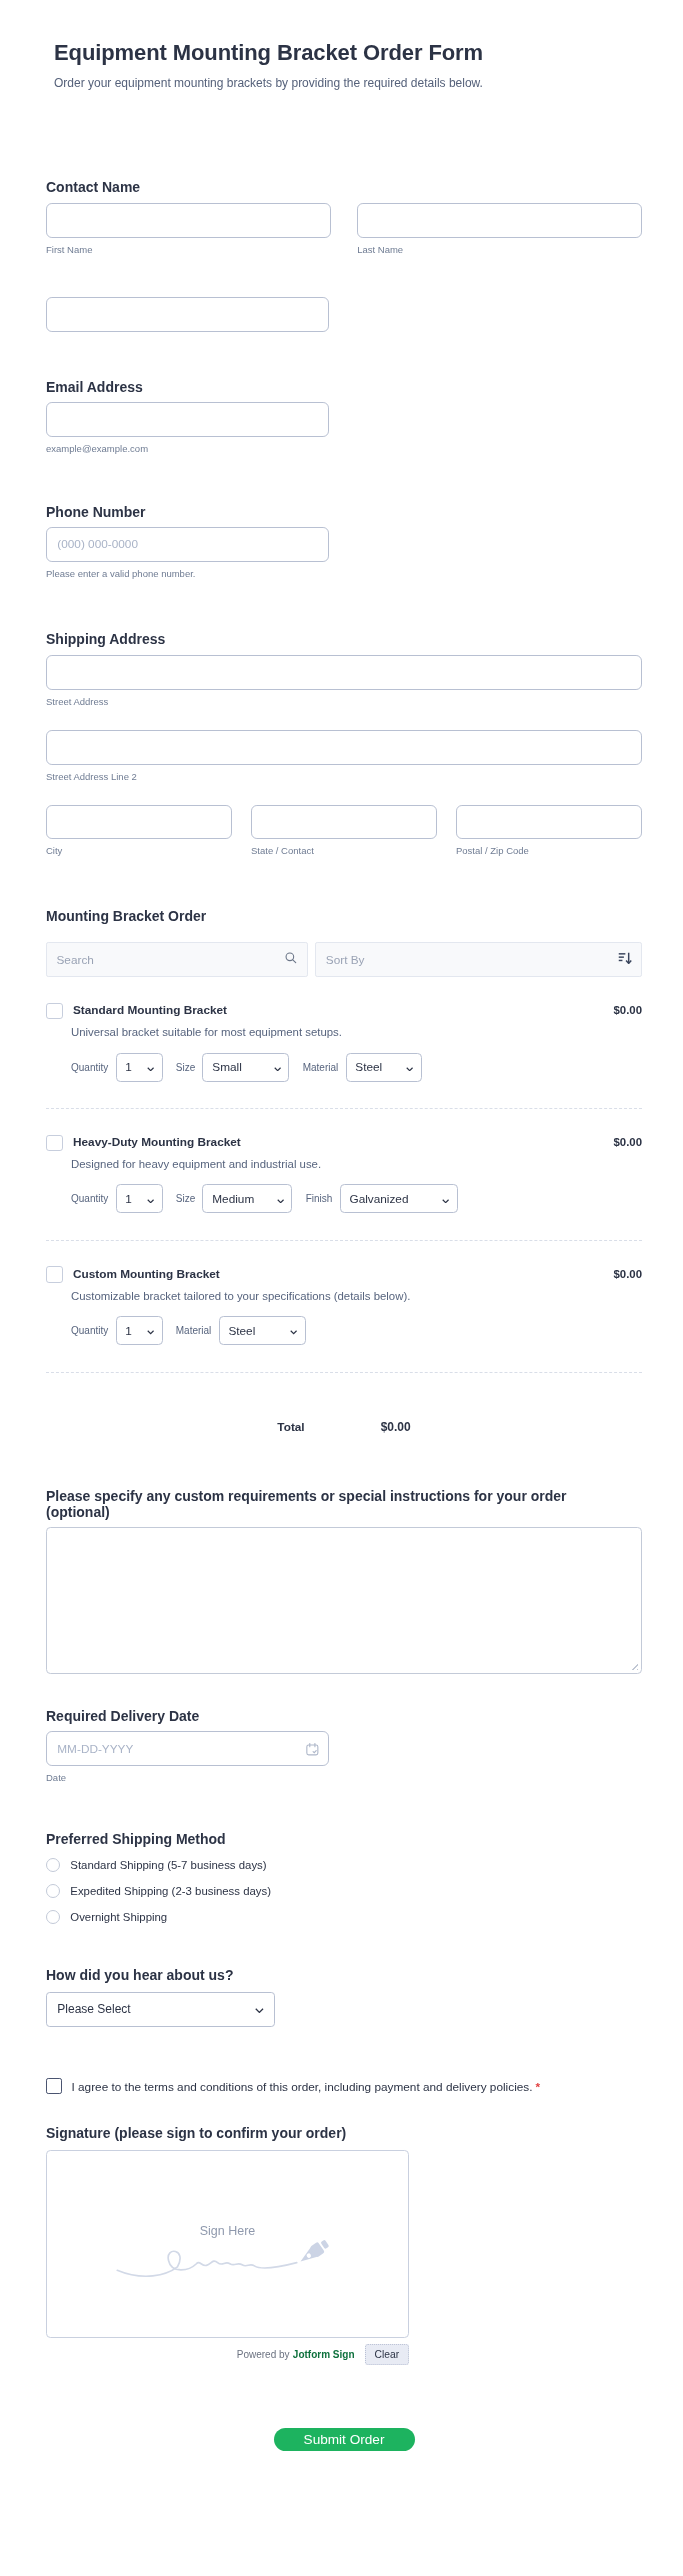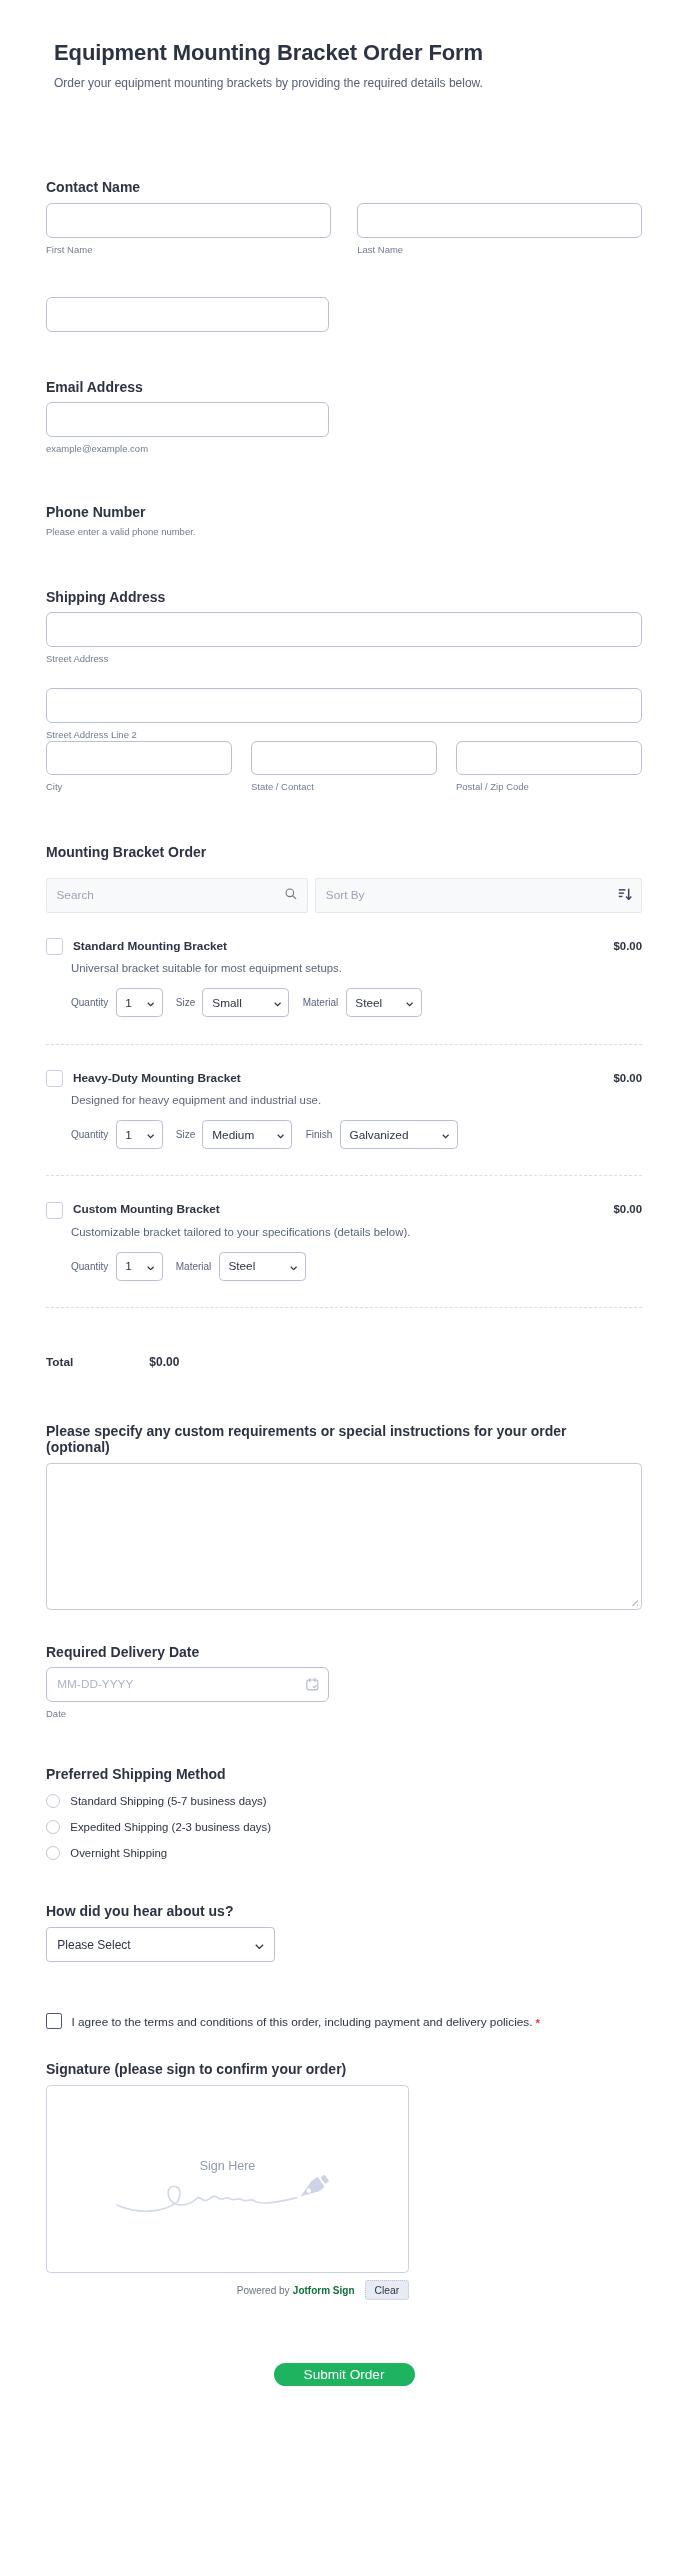--- a/index.html
+++ b/index.html
@@ -15,21 +15,21 @@
   .qlabel{font-size:14px;font-weight:600;line-height:16px;color:#2c3345;}
   .sublabel{font-size:9.5px;line-height:13.2px;color:#6f7c93;margin-top:5.1px;}
   .tinput{
     box-sizing:border-box;height:35px;width:100%;border:0.7px solid #b8c0d2;border-radius:5.9px;
     background:#fff;padding:0 10.3px;font-family:"Liberation Sans",sans-serif;font-size:11.8px;color:#2c3345;outline:none;
   }
   .tinput::placeholder{color:#a9b3c7;}
   .mt10{margin-top:7.3px;}
   .w-half{width:283px;}
   .grid2{display:grid;grid-template-columns:1fr 1fr;column-gap:26.4px;margin-top:7.3px;}
-  .grid3{display:grid;grid-template-columns:1fr 1fr 1fr;column-gap:19px;}
+  .grid3{display:grid;grid-template-columns:1fr 1fr 1fr;column-gap:19px;margin-top:22px;}
   .grid3 .tinput{height:34px;}
   
   .searchrow{display:grid;grid-template-columns:262px 1fr;column-gap:7.3px;margin-top:17.6px;}
   .searchbox,.sortbox{
     box-sizing:border-box;height:35px;background:#f8f9fb;border:0.7px solid #e3e7ef;border-radius:2.2px;
     display:flex;align-items:center;padding:0 9.5px;
   }
   .searchbox input{
     border:none;background:transparent;outline:none;flex:1;font-family:"Liberation Sans",sans-serif;
     font-size:11.8px;color:#2c3345;padding:0;
@@ -44,21 +44,21 @@
   .pdesc{margin:5.9px 0 0 25px;font-size:11.4px;line-height:15.4px;color:#57647e;}
   .pcontrols{margin:11.8px 0 0 25px;display:flex;align-items:center;gap:13.2px;}
   .pctl{display:flex;align-items:center;gap:7.3px;}
   .plab{font-size:10px;color:#57647e;}
   .psel{
     box-sizing:border-box;height:29px;border:0.7px solid #b8c0d2;border-radius:4.4px;background:#fff;
     display:inline-flex;align-items:center;justify-content:space-between;padding:0 7.3px 0 8.8px;
     font-size:11.8px;font-weight:500;color:#2c3345;cursor:pointer;
   }
   .chev{flex:0 0 auto;margin-left:5.9px;}
-  .totalrow{display:flex;justify-content:flex-start;align-items:center;margin-top:47px;}
+  .totalrow{display:flex;justify-content:center;align-items:center;margin-top:47px;}
   .totallabel{font-size:11.8px;font-weight:700;}
   .totalvalue{font-size:12px;font-weight:700;margin-left:62px;min-width:44px;text-align:right;}
   
   .ta-wrap{position:relative;margin-top:7.3px;}
   textarea.ta{
     box-sizing:border-box;width:100%;height:147px;border:0.7px solid #c3cad8;border-radius:4.4px;resize:none;
     font-family:"Liberation Sans",sans-serif;font-size:11.8px;padding:8.8px 10.3px;outline:none;display:block;
   }
   .resize-corner{
     position:absolute;right:3.7px;bottom:3.7px;width:8px;height:8px;
@@ -136,20 +136,21 @@
   </div>
 
   <div class="q mt64">
     <div class="qlabel">Email Address</div>
     <input class="tinput w-half mt10" type="text" style="">
     <div class="sublabel">example@example.com</div>
   </div>
 
   <div class="q mt66">
     <div class="qlabel">Phone Number</div>
+    <input class="tinput w-half mt10" type="text" placeholder="(000) 000-0000" style="">
     <div class="sublabel">Please enter a valid phone number.</div>
   </div>
 
   <div class="q mt70">
     <div class="qlabel">Shipping Address</div>
     <input class="tinput mt10" type="text" style="">
     <div class="sublabel">Street Address</div>
     <input class="tinput mt30" type="text" style="">
     <div class="sublabel">Street Address Line 2</div>
     <div class="grid3">

